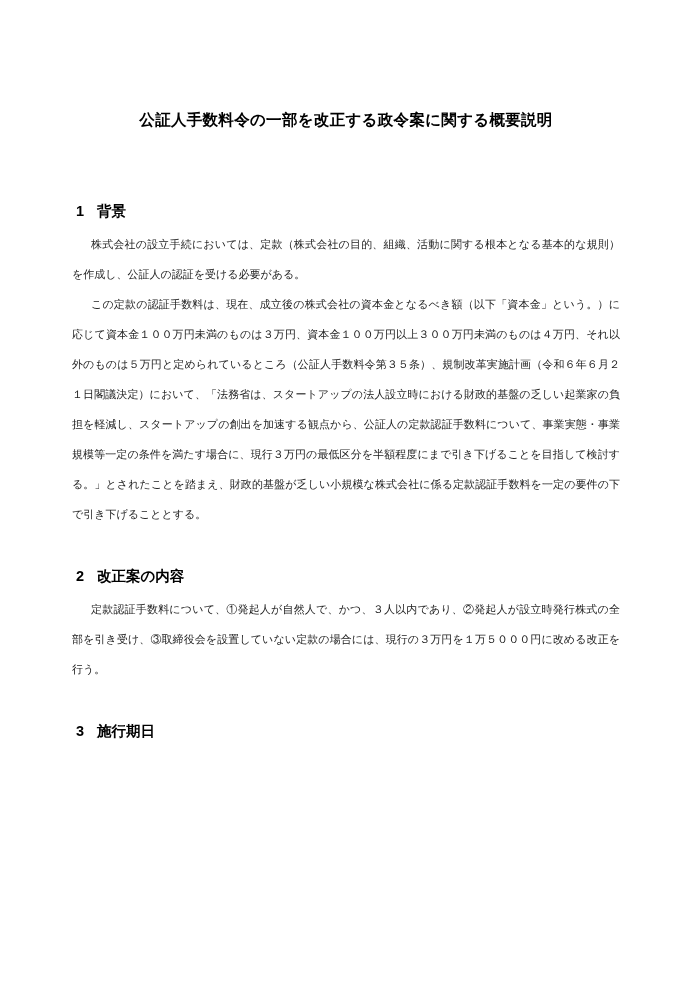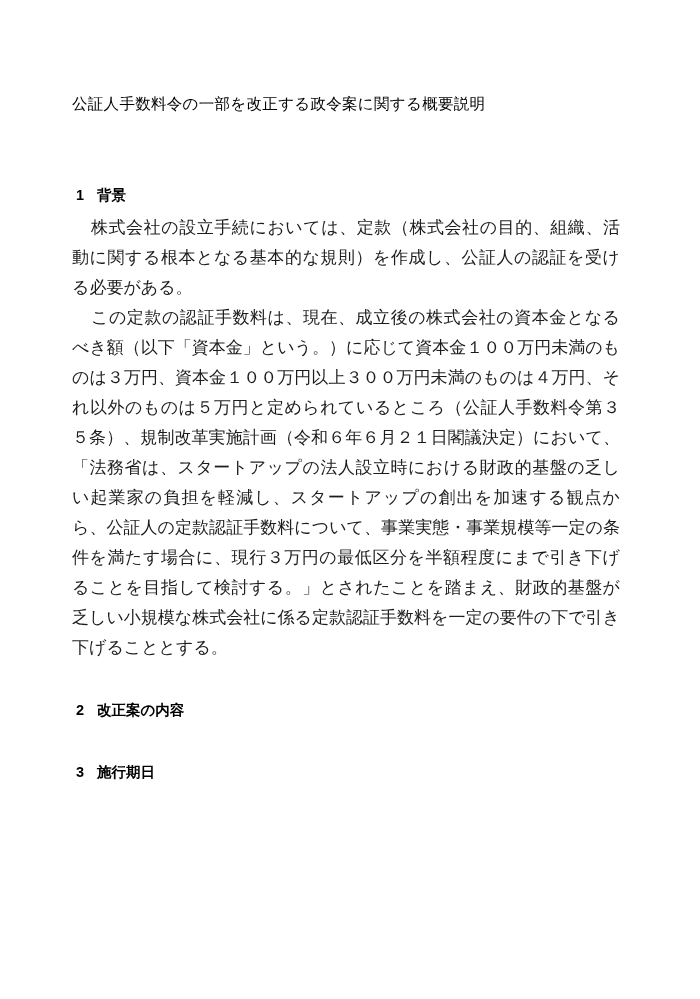--- a/index.html
+++ b/index.html
@@ -12,25 +12,26 @@
     width: 700px;
     height: 999px;
     background: #ffffff;
     box-sizing: border-box;
     padding: 88px 80px 0 72px;
     overflow: hidden;
     font-family: "Liberation Serif", "DejaVu Serif", serif;
     color: #1c1c1c;
   }
   .doc-title {
-    margin: 0;
+    margin: 16px;
     font-family: "Liberation Sans", "DejaVu Sans", sans-serif;
-    font-weight: normal;
+    font-weight: bold;
     font-size: 15.5px;
     line-height: 32px;
+    text-align: center;
     color: #000000;
     letter-spacing: 0.3px;
     white-space: nowrap;
   }
   .sec {
     display: block;
   }
   .sec-heading {
     display: flex;
     align-items: baseline;
@@ -45,21 +46,21 @@
   .sec.first .sec-heading {
     margin-top: 60px;
   }
   .sec-num {
     display: inline-block;
     width: 21px;
     flex: 0 0 21px;
   }
   .para {
     margin: 0;
-    font-size: 17px;
+    font-size: 11px;
     line-height: 30px;
     text-align: justify;
     text-justify: inter-ideograph;
     text-indent: 19px;
     letter-spacing: 0;
     color: #1c1c1c;
   }
 </style>
 </head>
 <body>
@@ -75,20 +76,21 @@
     </div>
     <p class="para">株式会社の設立手続においては、定款（株式会社の目的、組織、活動に関する根本となる基本的な規則）を作成し、公証人の認証を受ける必要がある。</p>
     <p class="para">この定款の認証手数料は、現在、成立後の株式会社の資本金となるべき額（以下「資本金」という。）に応じて資本金１００万円未満のものは３万円、資本金１００万円以上３００万円未満のものは４万円、それ以外のものは５万円と定められているところ（公証人手数料令第３５条）、規制改革実施計画（令和６年６月２１日閣議決定）において、「法務省は、スタートアップの法人設立時における財政的基盤の乏しい起業家の負担を軽減し、スタートアップの創出を加速する観点から、公証人の定款認証手数料について、事業実態・事業規模等一定の条件を満たす場合に、現行３万円の最低区分を半額程度にまで引き下げることを目指して検討する。」とされたことを踏まえ、財政的基盤が乏しい小規模な株式会社に係る定款認証手数料を一定の要件の下で引き下げることとする。</p>
   </section>
 
   <section class="sec">
     <div class="sec-heading">
       <span class="sec-num">2</span>
       <span class="sec-title">改正案の内容</span>
     </div>
+    <p class="para">定款認証手数料について、①発起人が自然人で、かつ、３人以内であり、②発起人が設立時発行株式の全部を引き受け、③取締役会を設置していない定款の場合には、現行の３万円を１万５０００円に改める改正を行う。</p>
   </section>
 
   <section class="sec">
     <div class="sec-heading">
       <span class="sec-num">3</span>
       <span class="sec-title">施行期日</span>
     </div>
   </section>
 
 </div>

